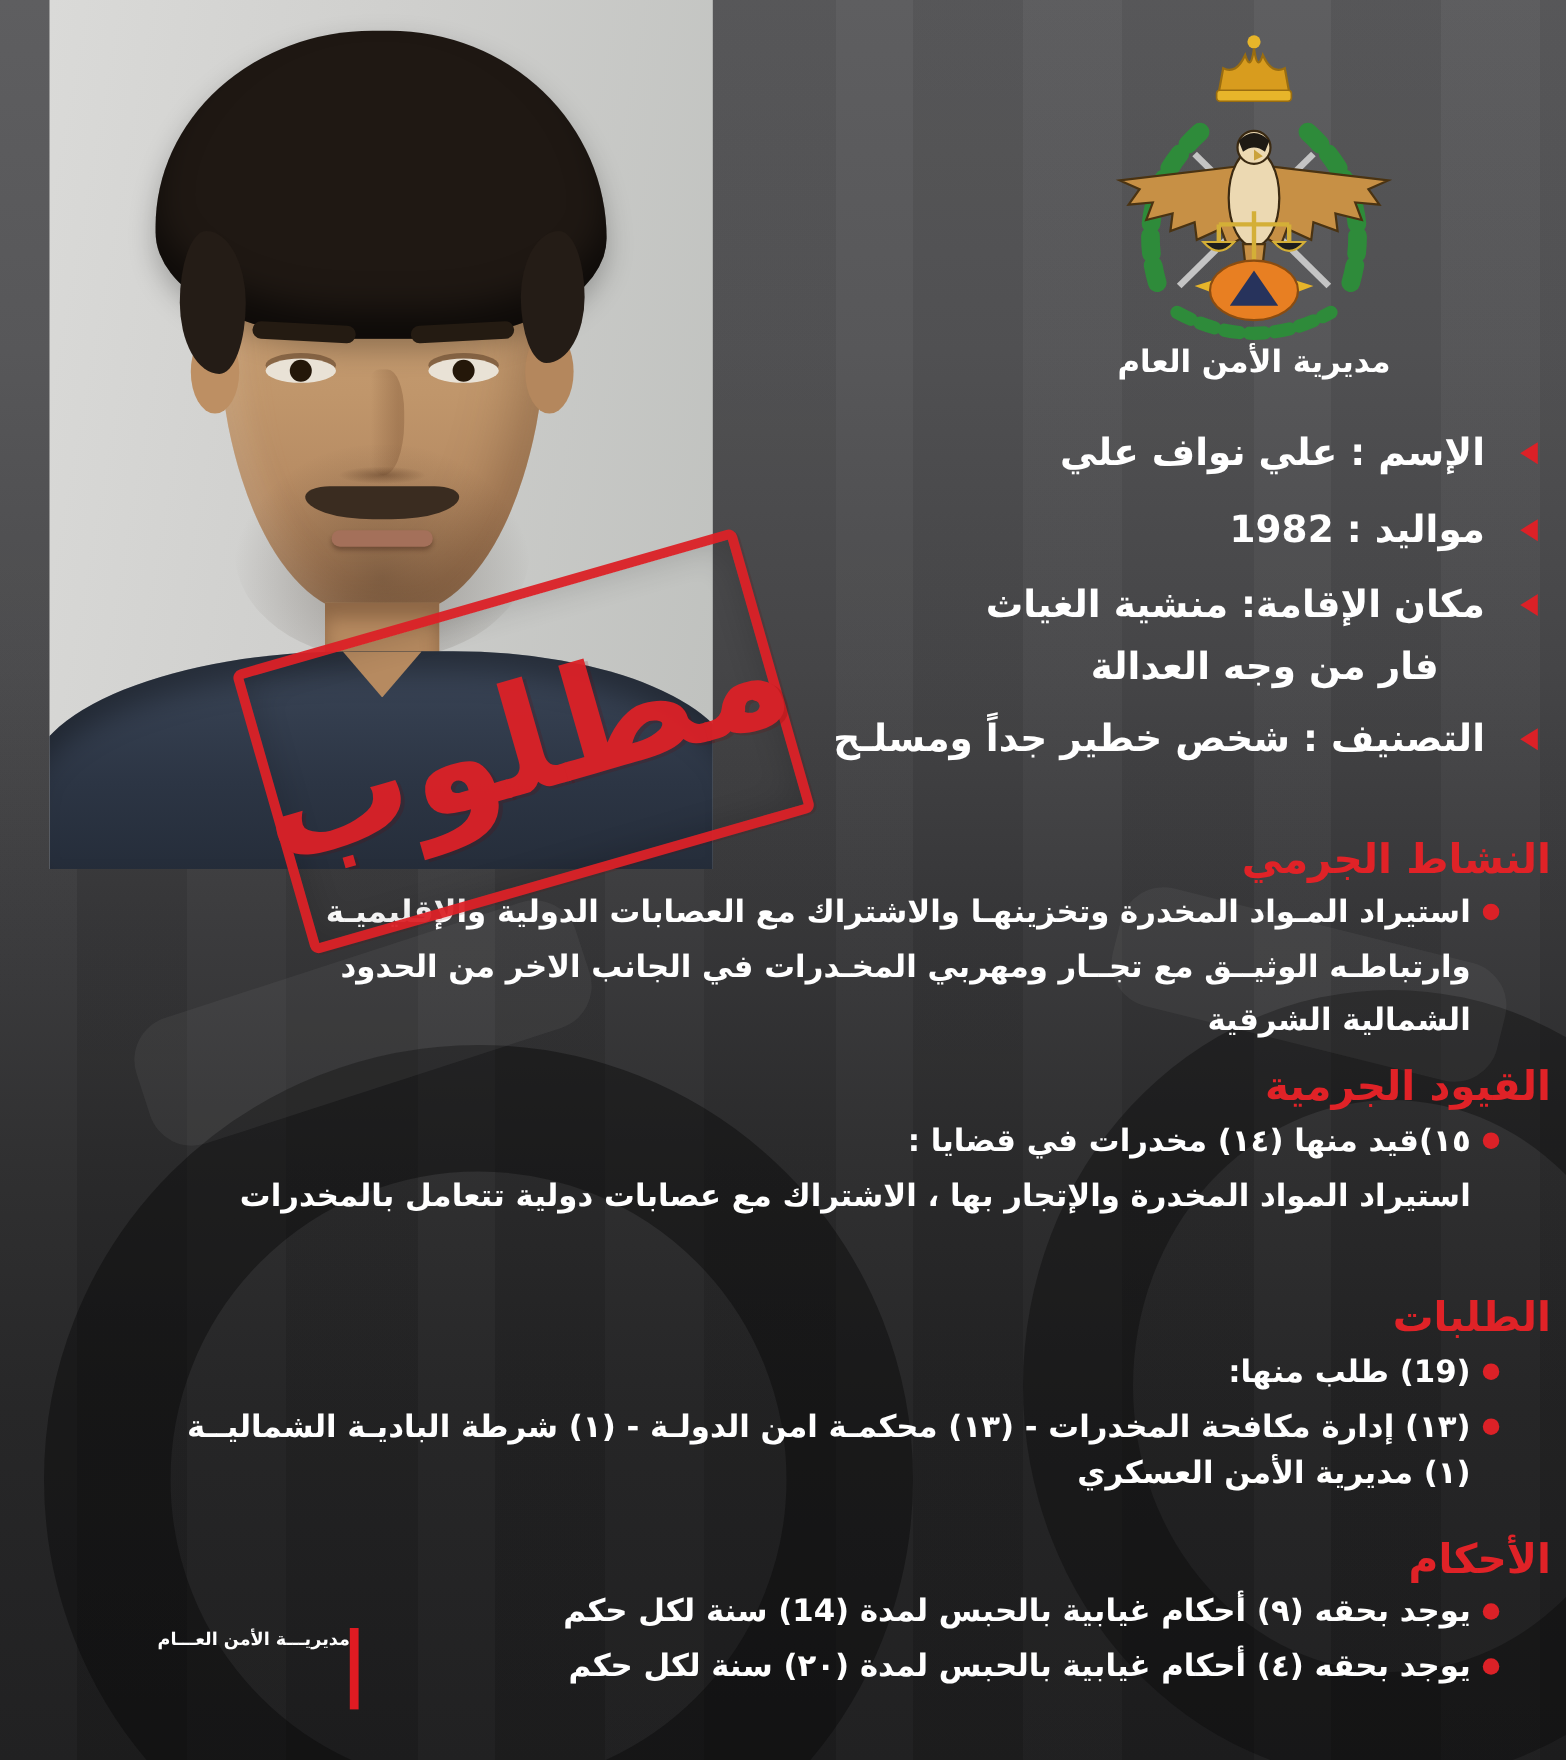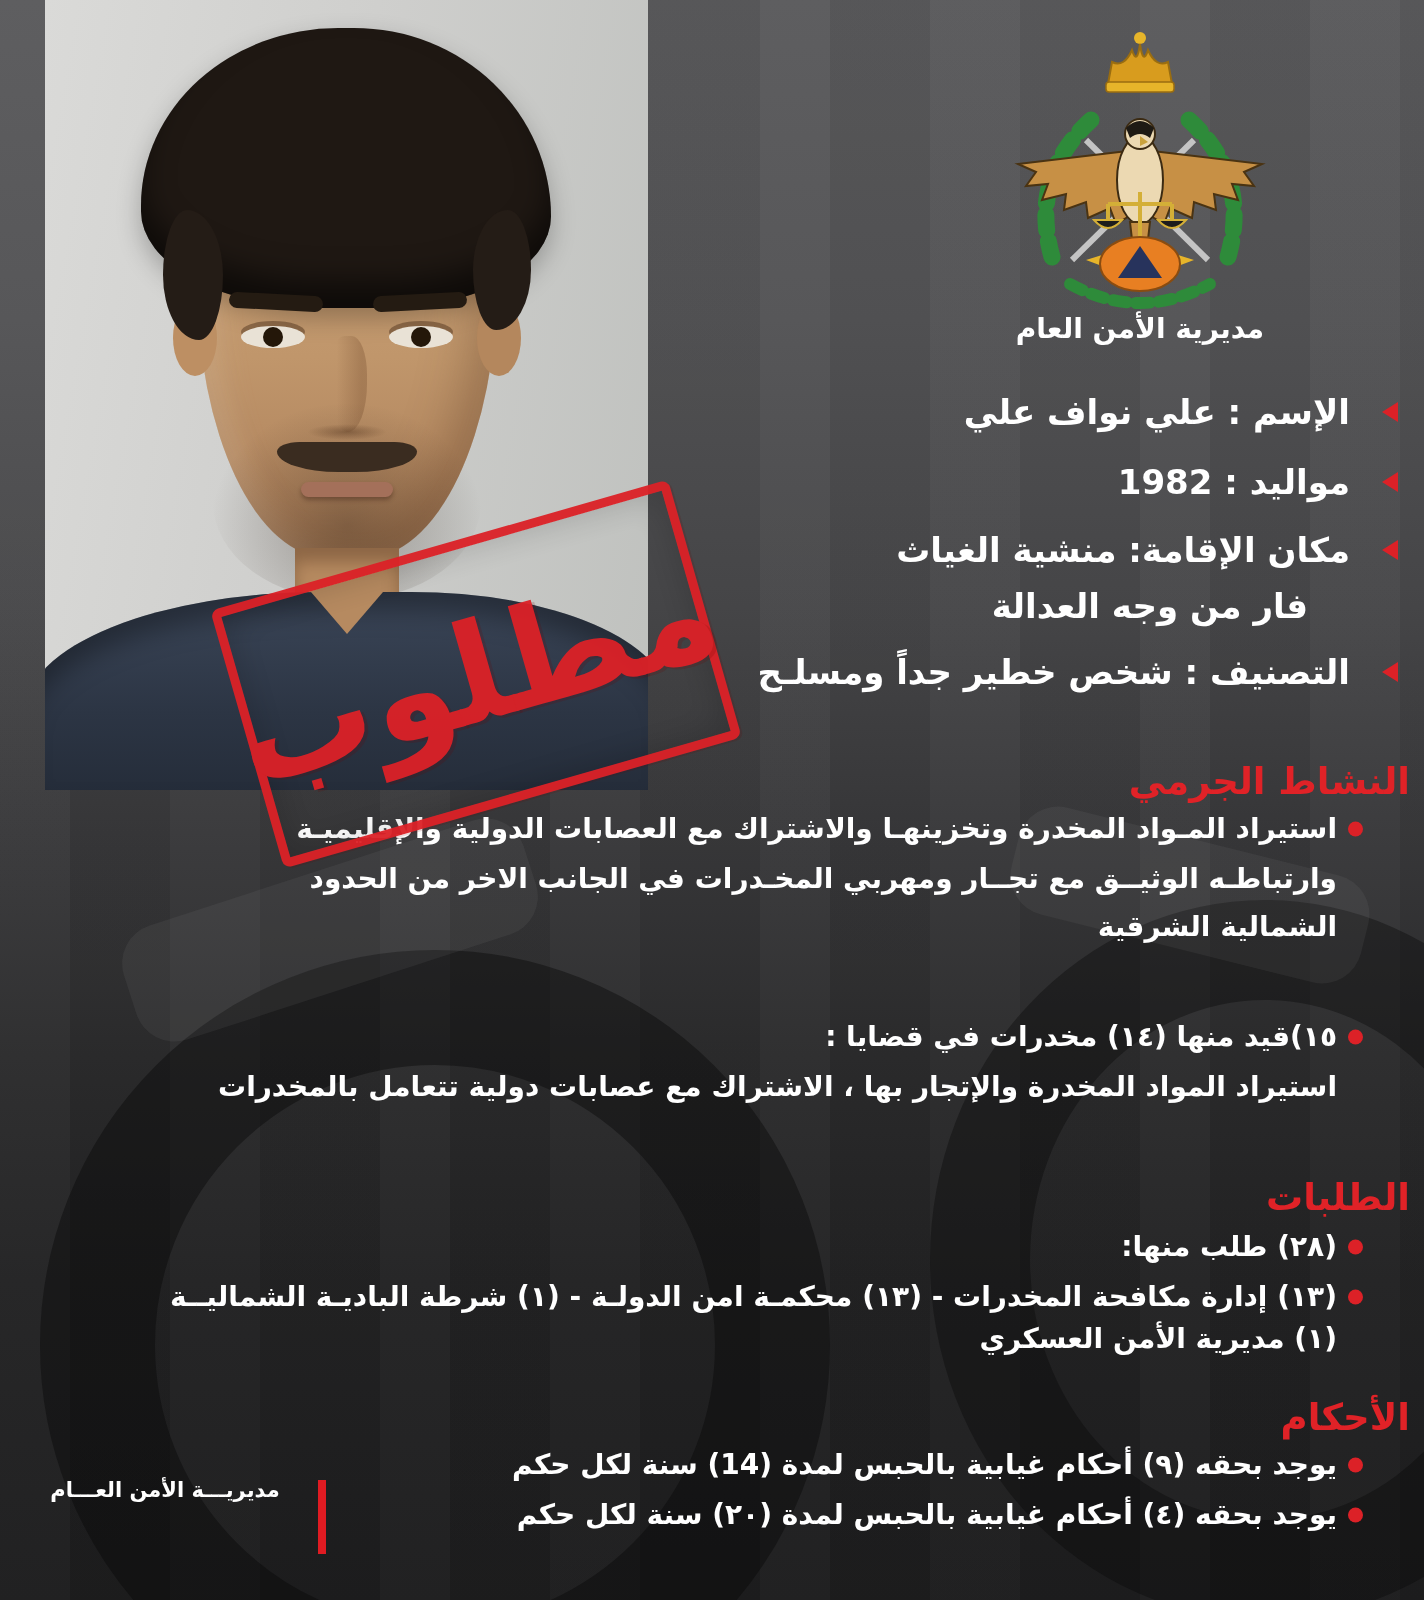--- a/index.html
+++ b/index.html
@@ -88,21 +88,21 @@
   .sec-title { position:absolute; right:14px; color:#e02227; font-size:37px; font-weight:bold;
     white-space:nowrap; z-index:5; }
   .body-line { position:absolute; right:87px; color:#fff; font-size:28px; font-weight:bold;
     white-space:nowrap; z-index:5; }
   .body-line.with-dot::before { content:""; position:absolute; right:-26px; top:50%;
     transform:translateY(-50%); width:15px; height:15px; border-radius:50%; background:#dc2127; }
 
   
   .footer { position:absolute; left:0; top:1470px; width:318px; z-index:5; color:#fff;
     text-align:left; direction:rtl; }
-  .footer .f-line { display:block; text-align:center; padding-left:12px; font-size:21px;
+  .footer .f-line { display:block; text-align:right; padding-left:12px; font-size:16px;
     font-weight:bold; line-height:40px; white-space:nowrap; direction:rtl; }
   .footer-bar { position:absolute; left:318px; top:1480px; width:8px; height:74px;
     background:#e01b22; z-index:5; }
 </style>
 </head>
 <body>
 
 <div class="poster">
   <div class="stripes"></div>
   <div class="cuff cuff1"></div>
@@ -192,25 +192,26 @@
   <div class="info-line with-tri" style="top:462px"><span>مواليد : 1982</span></div>
   <div class="info-line with-tri" style="top:530px"><span>مكان الإقامة:  منشية الغياث</span></div>
   <div class="info-line no-tri" style="top:586px"><span>فار من وجه العدالة</span></div>
   <div class="info-line with-tri" style="top:652px"><span>التصنيف : شخص خطير جداً ومسلـح</span></div>
 
   <div class="sec-title" style="top:760px">النشاط الجرمي</div>
   <div class="body-line with-dot" style="top:812px">استيراد المـواد المخدرة وتخزينهـا والاشتراك مع العصابات الدولية والإقليميـة</div>
   <div class="body-line" style="top:862px">وارتباطـه الوثيــق مع تجــار ومهربي المخـدرات في الجانب الاخر من الحدود</div>
   <div class="body-line" style="top:910px">الشمالية الشرقية</div>
 
+  <div class="sec-title" style="top:966px">القيود الجرمية</div>
   <div class="body-line with-dot" style="top:1020px">١٥)قيد منها (١٤) مخدرات في قضايا :</div>
   <div class="body-line" style="top:1070px">استيراد المواد المخدرة والإتجار بها ، الاشتراك مع عصابات دولية تتعامل بالمخدرات</div>
 
   <div class="sec-title" style="top:1176px">الطلبات</div>
-  <div class="body-line with-dot" style="top:1230px">(٢٨) طلب منها:</div>
+  <div class="body-line with-dot" style="top:1230px">(19) طلب منها:</div>
   <div class="body-line with-dot" style="top:1280px">(١٣) إدارة مكافحة المخدرات -  (١٣) محكمـة امن الدولـة - (١) شرطة الباديـة الشماليــة</div>
   <div class="body-line" style="top:1322px">(١) مديرية الأمن العسكري</div>
 
   <div class="sec-title" style="top:1396px">الأحكام</div>
   <div class="body-line with-dot" style="top:1448px">يوجد بحقه (٩) أحكام غيابية بالحبس لمدة (14) سنة لكل حكم</div>
   <div class="body-line with-dot" style="top:1498px">يوجد بحقه (٤) أحكام غيابية بالحبس لمدة (٢٠) سنة لكل حكم</div>
 
   <div class="footer">
     <span class="f-line">مديريـــة الأمن العـــام</span>
   </div>

